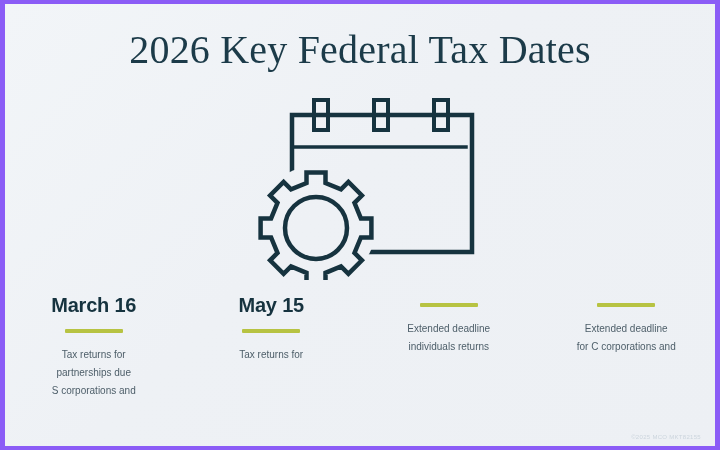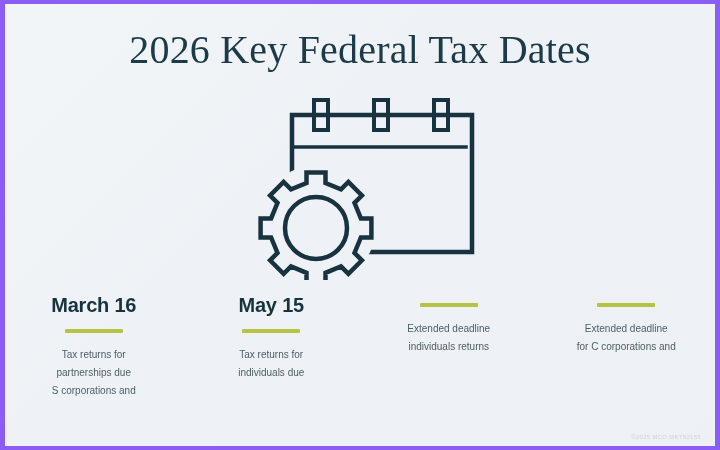--- a/index.html
+++ b/index.html
@@ -165,21 +165,20 @@
           <span>partnerships due</span>
           <span>S corporations and</span>
         </div>
       </div>
 
       <div class="col">
         <div class="col-date">May 15</div>
         <div class="col-rule"></div>
         <div class="col-desc">
           <span>Tax returns for</span>
-          <span>individuals due</span>
         </div>
       </div>
 
       <div class="col">
         <div class="col-rule"></div>
         <div class="col-desc">
           <span>Extended deadline</span>
           <span>individuals returns</span>
         </div>
       </div>

